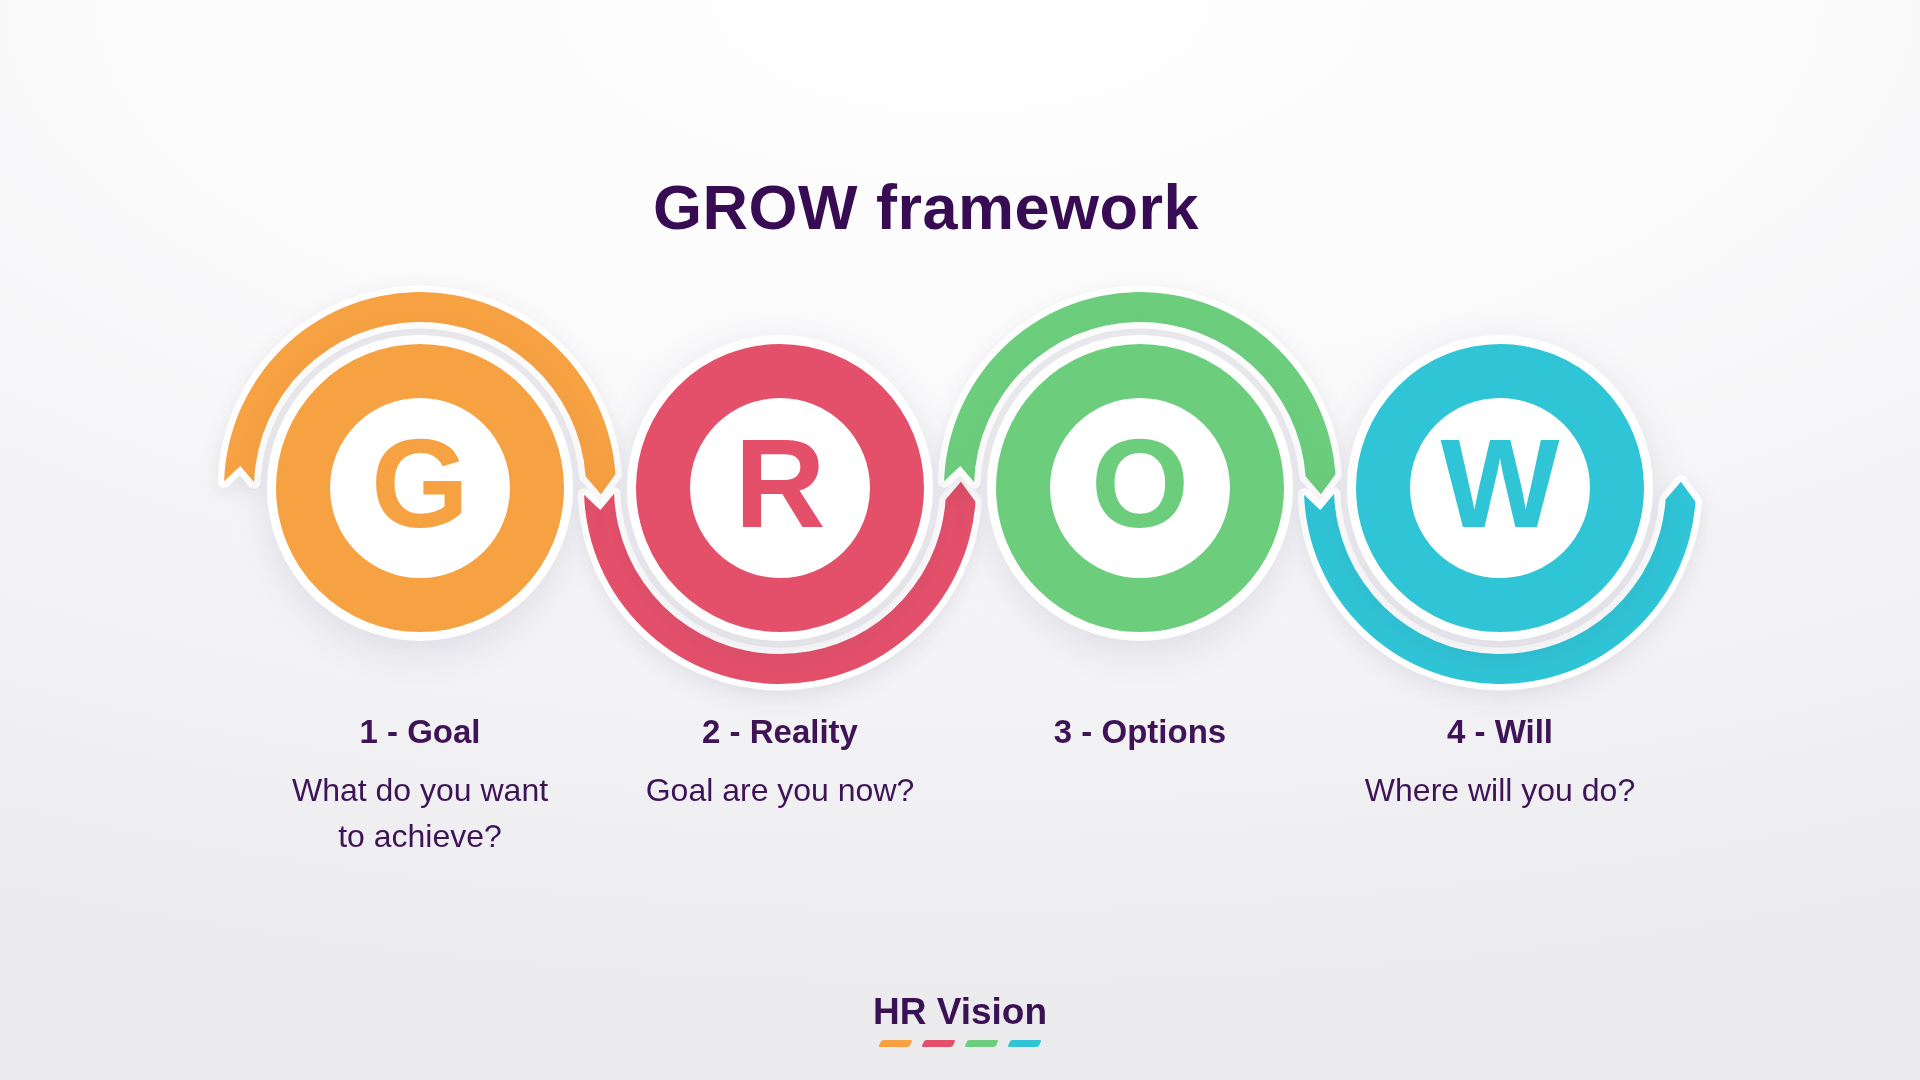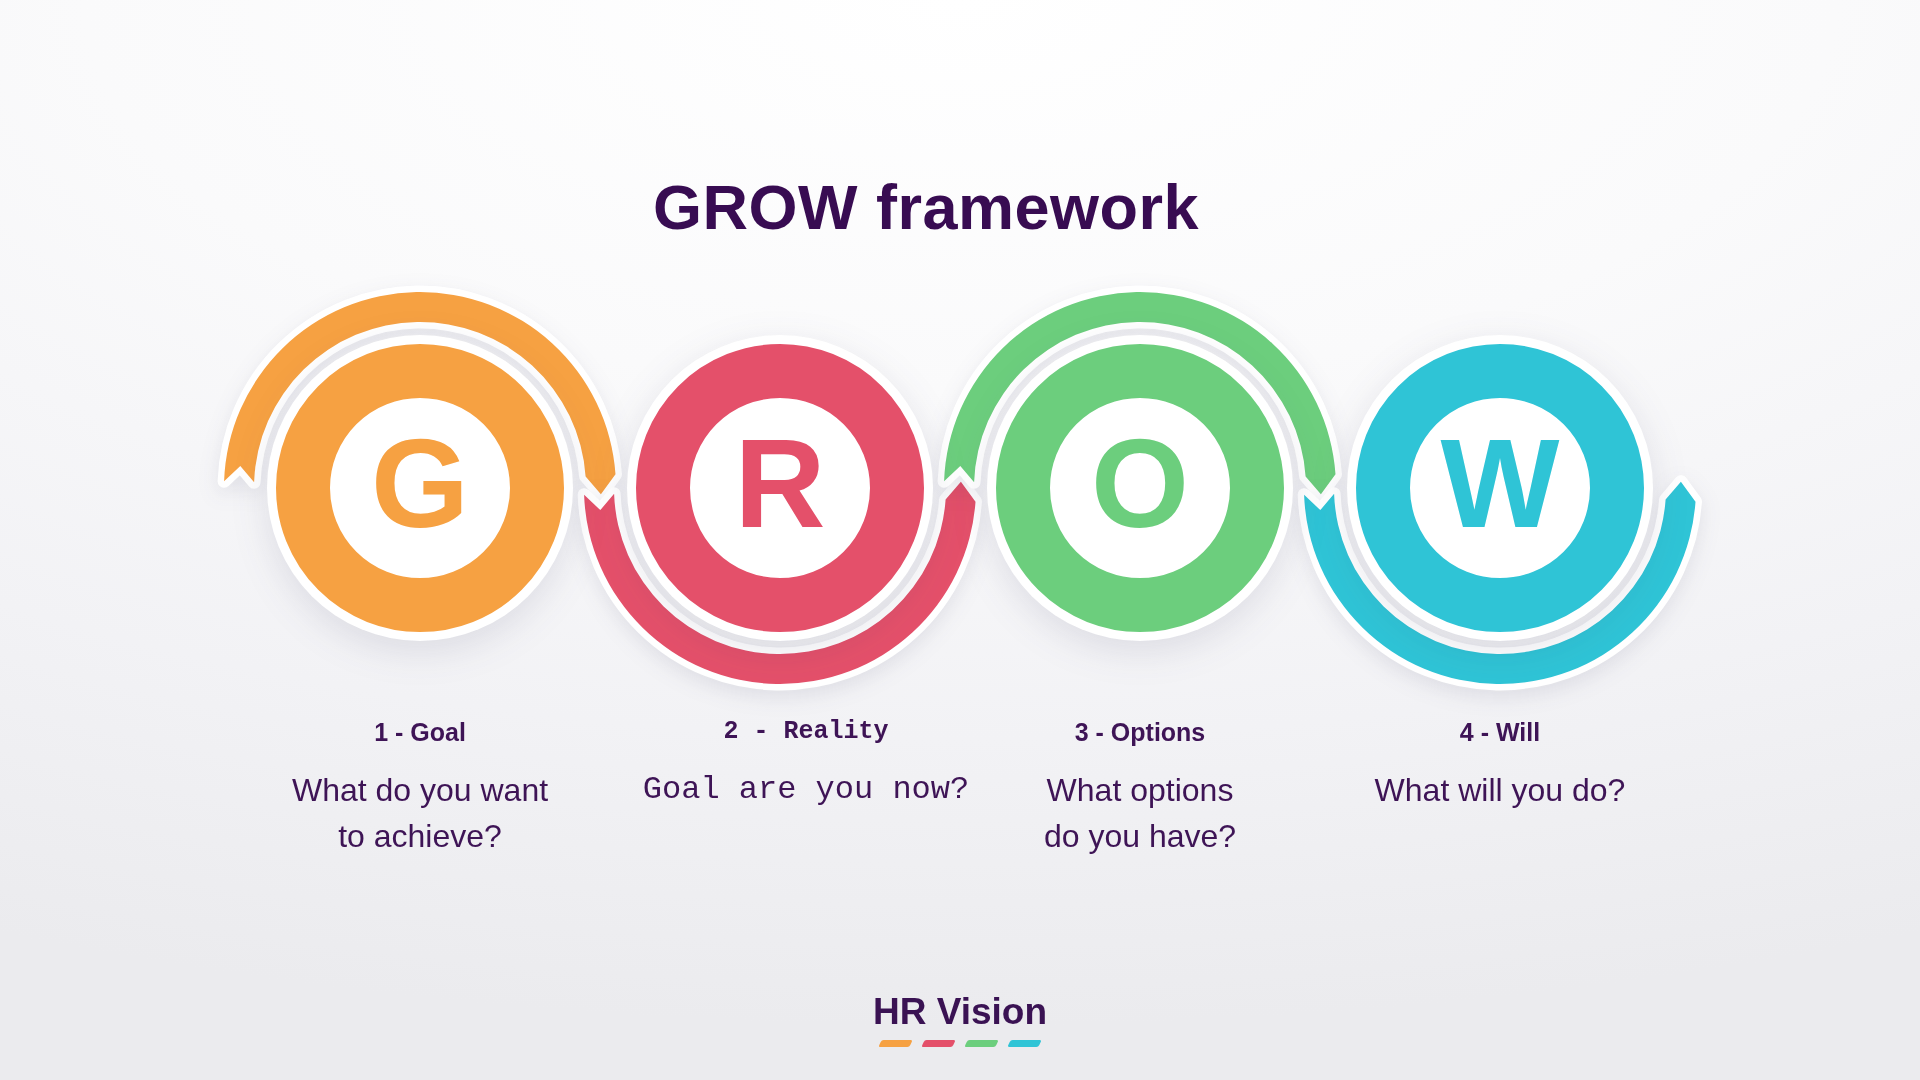--- a/index.html
+++ b/index.html
@@ -14,21 +14,21 @@
     position:absolute;top:134px;left:0;width:1852px;
     text-align:center;font-size:63px;font-weight:700;letter-spacing:.5px;
     color:#380C52;line-height:1;
   }
   .letters-layer,.labels-layer{position:absolute;left:0;top:0;width:0;height:0;}
   .stage-letter{
     position:absolute;top:488px;transform:translate(-50%,-53%);
     font-size:126px;font-weight:700;line-height:1;white-space:nowrap;
   }
   .stage-col{position:absolute;top:712px;width:380px;text-align:center;}
-  .stage-title{font-size:25px;font-weight:700;color:#3E1456;line-height:40px;}
+  .stage-title{font-size:33px;font-weight:700;color:#3E1456;line-height:40px;}
   .stage-desc{
     margin-top:15px;font-size:32px;font-weight:400;color:#3E1456;
     line-height:46px;white-space:pre-line;
   }
   .footer{position:absolute;left:0;top:990px;width:1920px;text-align:center;}
   .brand{font-size:37px;font-weight:700;color:#3A1253;line-height:44px;}
   .dashes{margin-top:6px;display:flex;justify-content:center;gap:12px;}
   .dash{display:block;width:31px;height:7px;border-radius:2px;transform:skewX(-25deg);}
   svg .arc-halo{filter:drop-shadow(0 7px 10px rgba(50,50,90,0.10));}
   svg .disc{filter:drop-shadow(0 10px 18px rgba(50,50,90,0.12));}
@@ -63,32 +63,30 @@
     <div class="stage-letter" style="left: 1140px; color: rgb(108, 206, 125);">O</div>
     <div class="stage-letter" style="left: 1500px; color: rgb(47, 196, 214);">W</div>
   </div>
 
 <div class="labels-layer" id="labels">
     <div class="stage-col" style="left: 230px;">
     <div class="stage-title">1 - Goal</div>
     <div class="stage-desc">What do you want
 to achieve?</div>
   </div>
-    <div class="stage-col" style="left: 616px; font-family: Liberation Mono, monospace;">
+    <div class="stage-col" style="left: 590px;">
     <div class="stage-title">2 - Reality</div>
     <div class="stage-desc">Goal are you now?</div>
   </div>
     <div class="stage-col" style="left: 950px;">
     <div class="stage-title">3 - Options</div>
-    <div class="stage-desc">What options
-do you have?</div>
   </div>
     <div class="stage-col" style="left: 1310px;">
     <div class="stage-title">4 - Will</div>
-    <div class="stage-desc">What will you do?</div>
+    <div class="stage-desc">Where will you do?</div>
   </div>
   </div>
 
 <div class="footer">
   <div class="brand">HR Vision</div>
   <div class="dashes" id="dashes">
       <span class="dash" style="background: rgb(246, 161, 66);"></span>
       <span class="dash" style="background: rgb(228, 80, 106);"></span>
       <span class="dash" style="background: rgb(108, 206, 125);"></span>
       <span class="dash" style="background: rgb(47, 196, 214);"></span>

